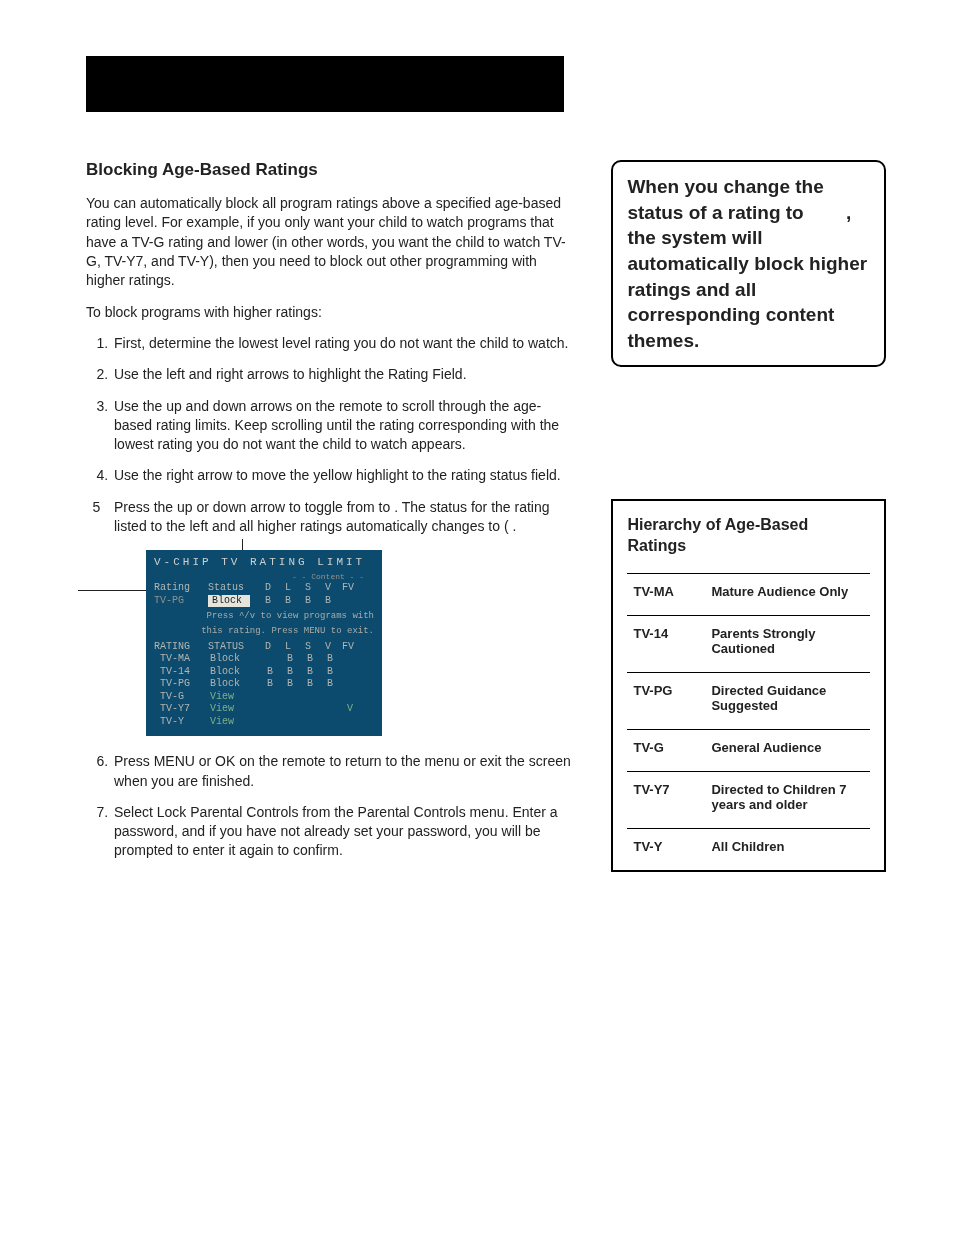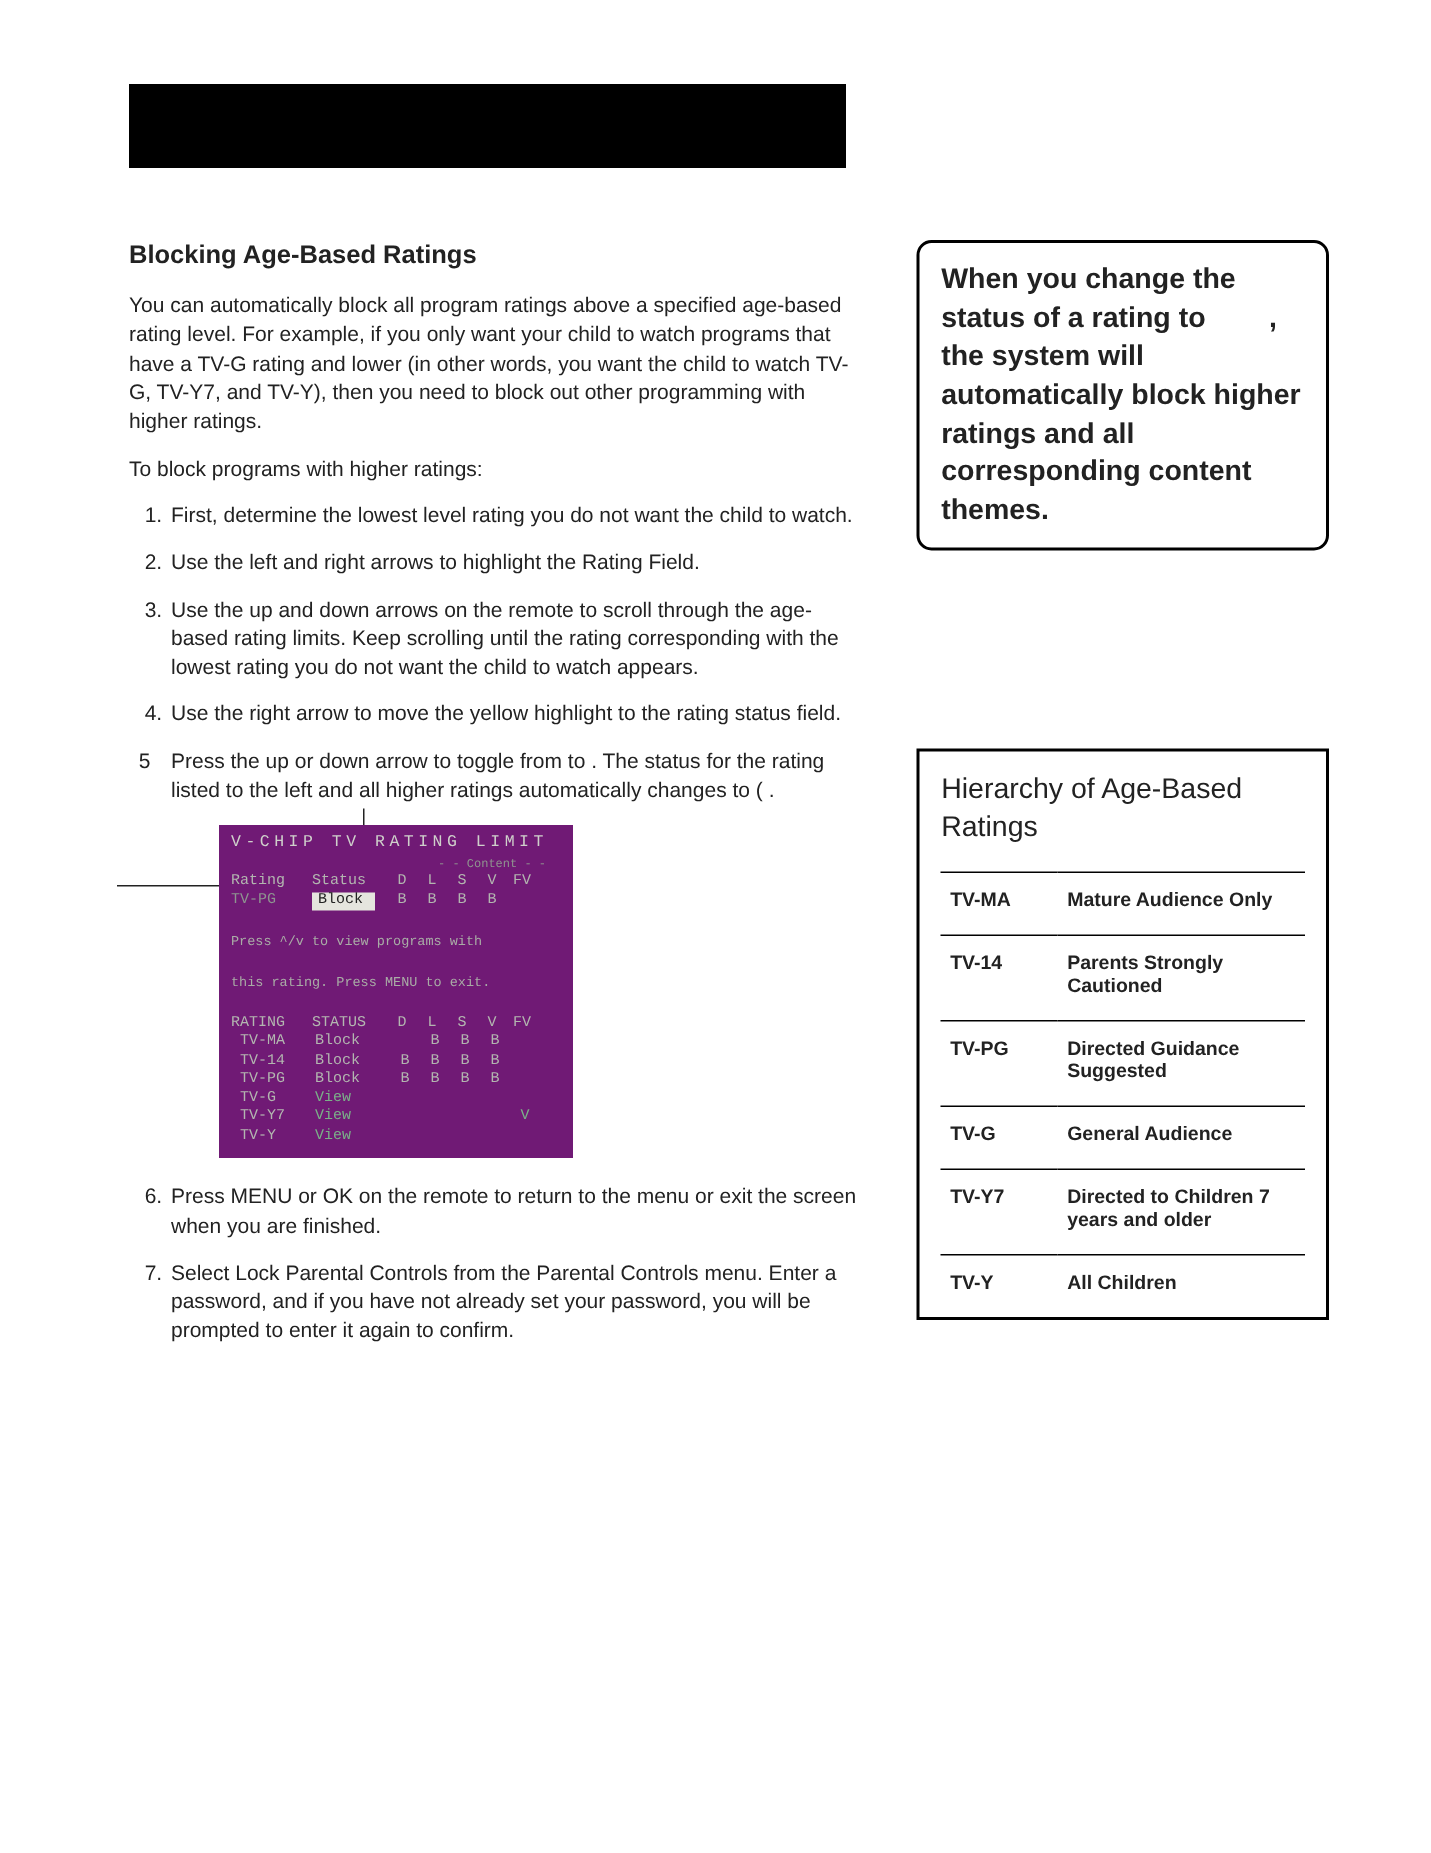--- a/index.html
+++ b/index.html
@@ -65,22 +65,22 @@
     font-size: 19px;
     font-weight: 700;
     line-height: 1.35;
   }
   
   .hier-box {
     border: 2px solid #000;
     padding: 14px 14px 0 14px;
   }
   .hier-title {
-    font-size: 19px;
-    font-weight: 400;
+    font-size: 16px;
+    font-weight: 700;
     line-height: 1.3;
     margin-bottom: 16px;
   }
   .hier-table {
     width: 100%;
     border-collapse: collapse;
     font-size: 13px;
   }
   .hier-table td {
     border-top: 1px solid #000;
@@ -94,21 +94,21 @@
   .hier-table td:last-child {
     font-weight: 700;
   }
   
   .menu-wrap {
     margin: 14px 0 16px 60px;
     width: 236px;
     position: relative;
   }
   .menu {
-    background: #701a75;
+    background: #0c4a6e;
     color: #b3b6b0;
     font-family: "Courier New", monospace;
     font-size: 10px;
     line-height: 1.25;
     padding: 6px 8px 8px 8px;
     position: relative;
   }
   .menu .title {
     color: #cfd0cb;
     font-size: 11px;
@@ -132,21 +132,22 @@
     background: #e5e5de;
     color: #222;
     padding: 0 4px;
     display: inline-block;
     width: 42px;
   }
   .menu .help {
     color: #a9aca6;
     font-size: 9px;
     line-height: 1.2;
-    margin: 16px 0;
+    margin: 4px 0;
+    text-align: right;
   }
   .menu .ratings .c1 { width: 56px; padding-left:6px;}
   .menu .v-green { color: #7bb089; }
   .menu .selrow .c1 { color: #8e9490; }
   .menu-point-v {
     position: absolute;
     top: -11px;
     left: 96px;
     width: 1px;
     height: 47px;

